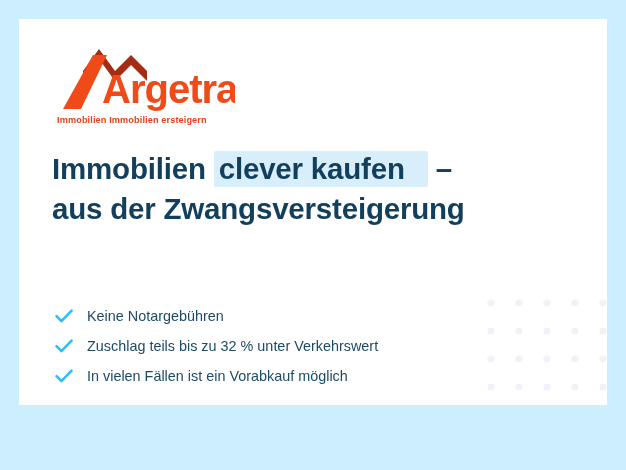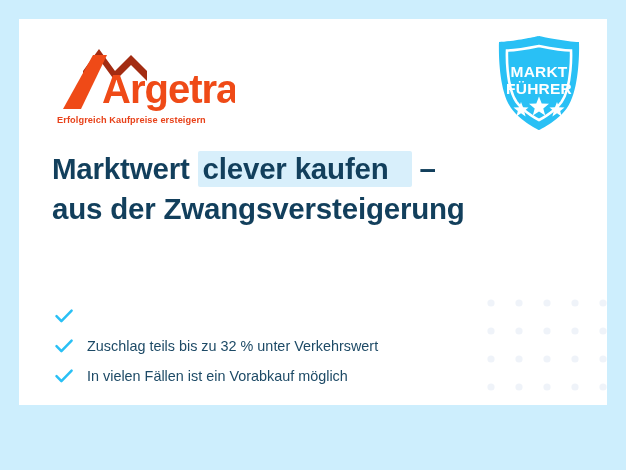--- a/index.html
+++ b/index.html
@@ -186,55 +186,39 @@
       <div class="logo-mark">
         <svg width="180" height="68" viewBox="0 0 180 68" xmlns="http://www.w3.org/2000/svg" aria-hidden="true">
 
           <path d="M28 28 L44 6 L60 28 L76 12 L92 28 L92 38 L76 22 L60 38 L44 16 L28 38 Z" fill="#a32c12"></path>
 
           <path d="M38 12 L52 12 L26 66 L8 66 Z" fill="#ef4a17"></path>
 
           <text x="47" y="60" font-family="Liberation Sans, sans-serif" font-size="40" font-weight="700" fill="#ef4a17" letter-spacing="-1">Argetra</text>
         </svg>
       </div>
-      <div class="logo-tagline">Erfolgreich Kaufpreise ersteigern</div>
+      <div class="logo-tagline">Immobilien Immobilien ersteigern</div>
     </div>
 
-    <div class="badge">
-      <svg width="96" height="104" viewBox="0 0 96 104" xmlns="http://www.w3.org/2000/svg" aria-hidden="true">
-
-        <path d="M48 4 C48 4 76 10 88 10 C88 10 90 56 76 76 C66 90 48 98 48 98 C48 98 30 90 20 76 C6 56 8 10 8 10 C20 10 48 4 48 4 Z" fill="#29c0f5"></path>
-
-        <path d="M48 14 C48 14 70 18.5 80 18.5 C80 18.5 81.5 54 70.5 70 C62.5 81 48 88 48 88 C48 88 33.5 81 25.5 70 C14.5 54 16 18.5 16 18.5 C26 18.5 48 14 48 14 Z" fill="none" stroke="#ffffff" stroke-width="2.6"></path>
-
-        <text x="48" y="45" text-anchor="middle" font-family="Liberation Sans, sans-serif" font-size="15.5" font-weight="700" fill="#ffffff" letter-spacing="0.2">MARKT</text>
-        <text x="48" y="62" text-anchor="middle" font-family="Liberation Sans, sans-serif" font-size="15.5" font-weight="700" fill="#ffffff" letter-spacing="0.2">FÜHRER</text>
-
-        <g fill="#ffffff">
-          <path d="M30 70 L32 75.2 L37.5 75.5 L33.2 79 L34.6 84.4 L30 81.3 L25.4 84.4 L26.8 79 L22.5 75.5 L28 75.2 Z"></path>
-          <path d="M48 64.5 L50.7 71.4 L58 71.8 L52.3 76.4 L54.2 83.6 L48 79.4 L41.8 83.6 L43.7 76.4 L38 71.8 L45.3 71.4 Z"></path>
-          <path d="M66 70 L68 75.2 L73.5 75.5 L69.2 79 L70.6 84.4 L66 81.3 L61.4 84.4 L62.8 79 L58.5 75.5 L64 75.2 Z"></path>
-        </g>
-      </svg>
-    </div>
 
     <h1 class="headline">
-      <span><span>Marktwert </span><span class="hl-mark">clever kaufen</span><span> –</span></span>
+      <span><span>Immobilien </span><span class="hl-mark">clever kaufen</span><span> –</span></span>
       <br>
       <span>aus der Zwangsversteigerung</span>
     </h1>
 
 
     <ul class="benefits" style="list-style:none;margin:0;padding:0;">
       <li class="benefit-row">
         <span class="check-icon">
           <svg width="22" height="22" viewBox="0 0 22 22" xmlns="http://www.w3.org/2000/svg" aria-hidden="true">
             <path d="M3.5 11.2 L8.4 16.2 L18.6 5.6" fill="none" stroke="#29c0f5" stroke-width="2.5" stroke-linecap="round" stroke-linejoin="round"></path>
           </svg>
         </span>
+        <span class="benefit-label">Keine Notargebühren</span>
       </li>
       <li class="benefit-row">
         <span class="check-icon">
           <svg width="22" height="22" viewBox="0 0 22 22" xmlns="http://www.w3.org/2000/svg" aria-hidden="true">
             <path d="M3.5 11.2 L8.4 16.2 L18.6 5.6" fill="none" stroke="#29c0f5" stroke-width="2.5" stroke-linecap="round" stroke-linejoin="round"></path>
           </svg>
         </span>
         <span class="benefit-label">Zuschlag teils bis zu 32 % unter Verkehrswert</span>
       </li>
       <li class="benefit-row">

